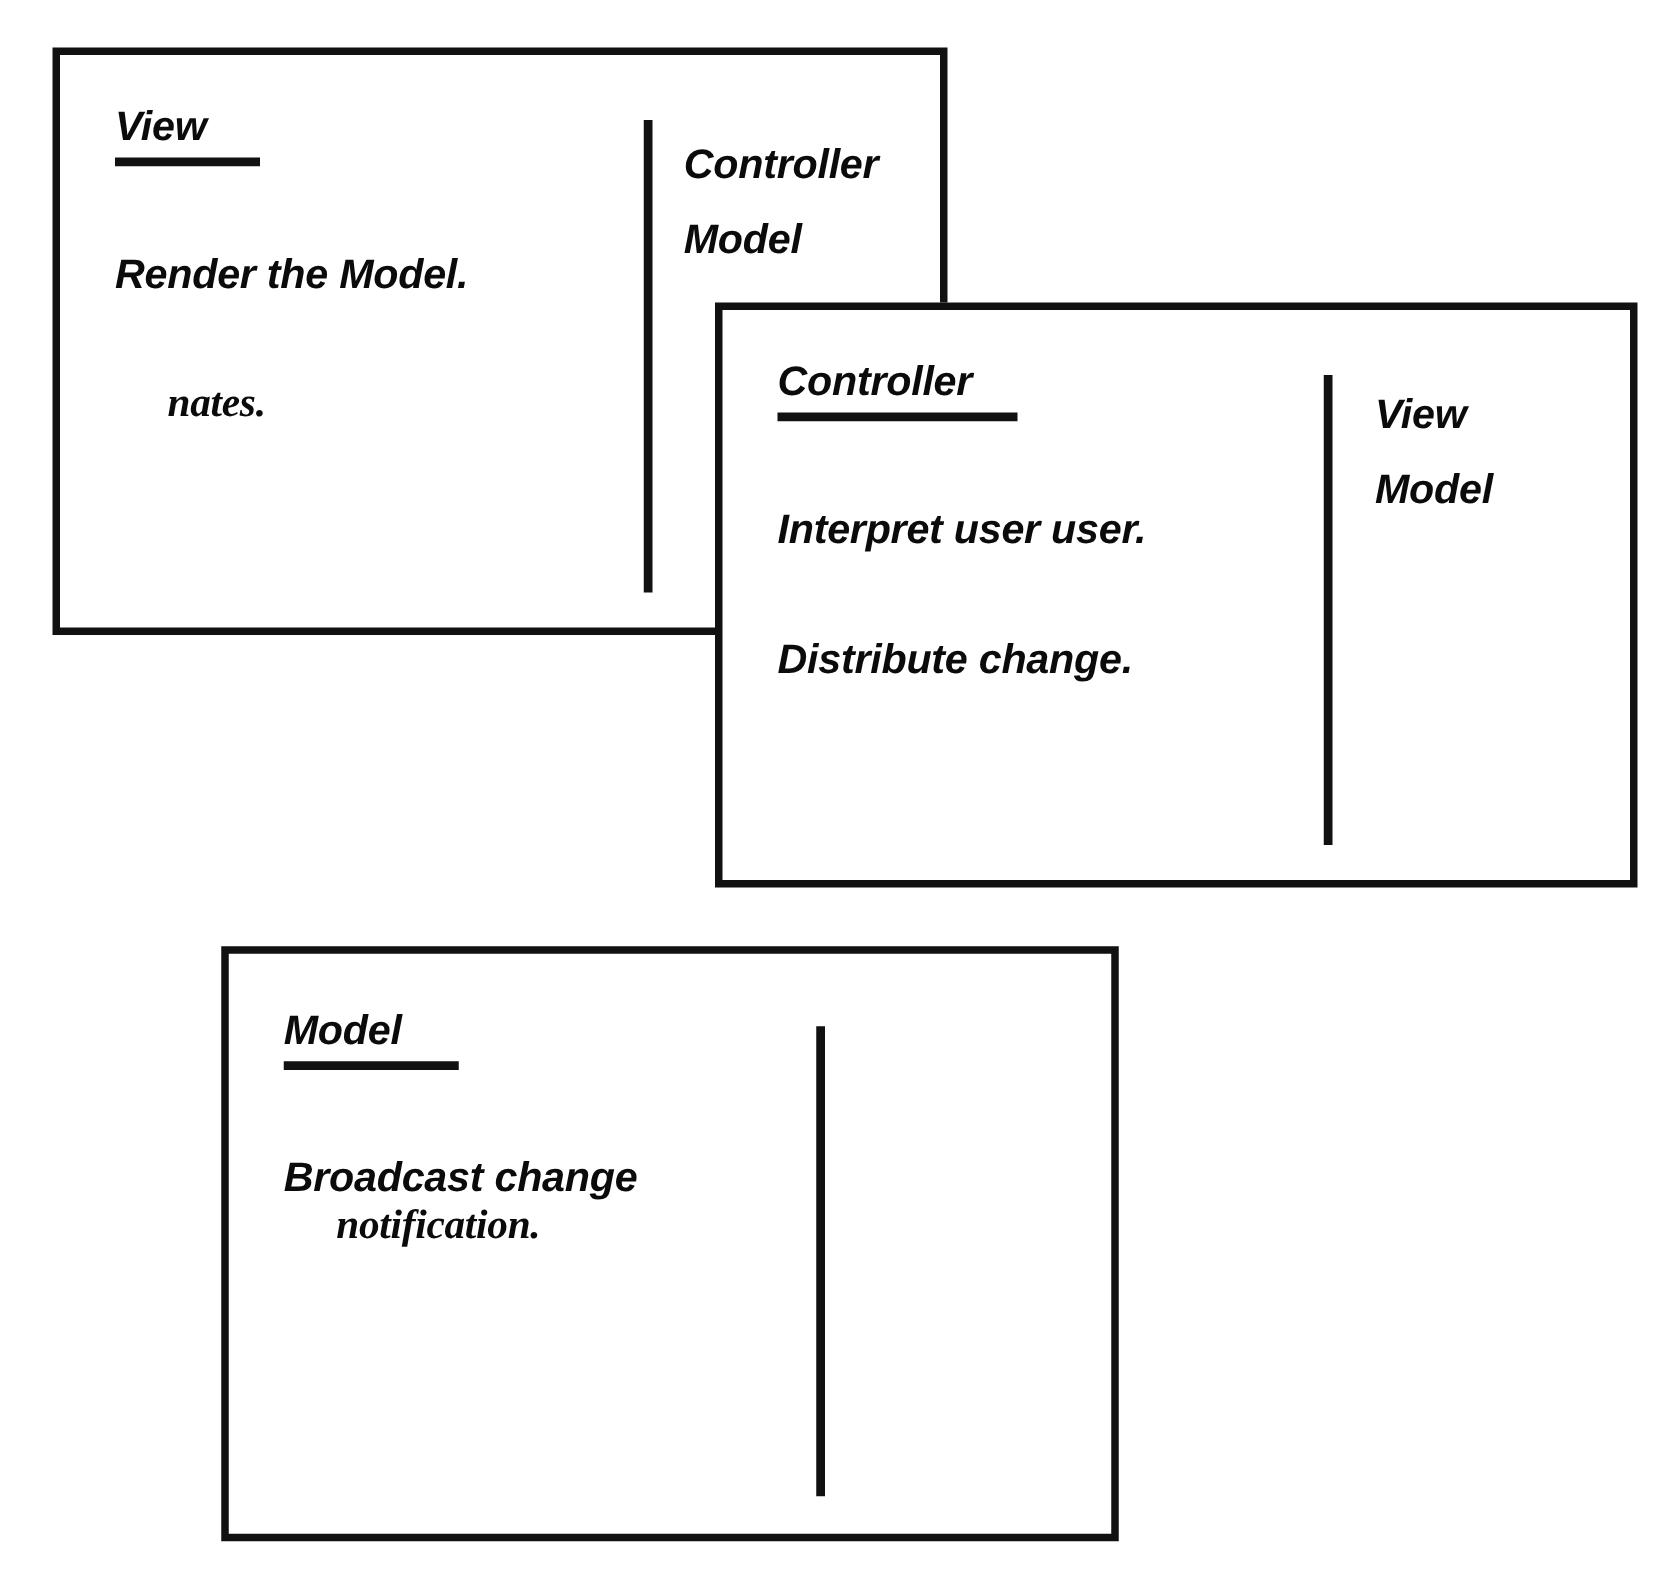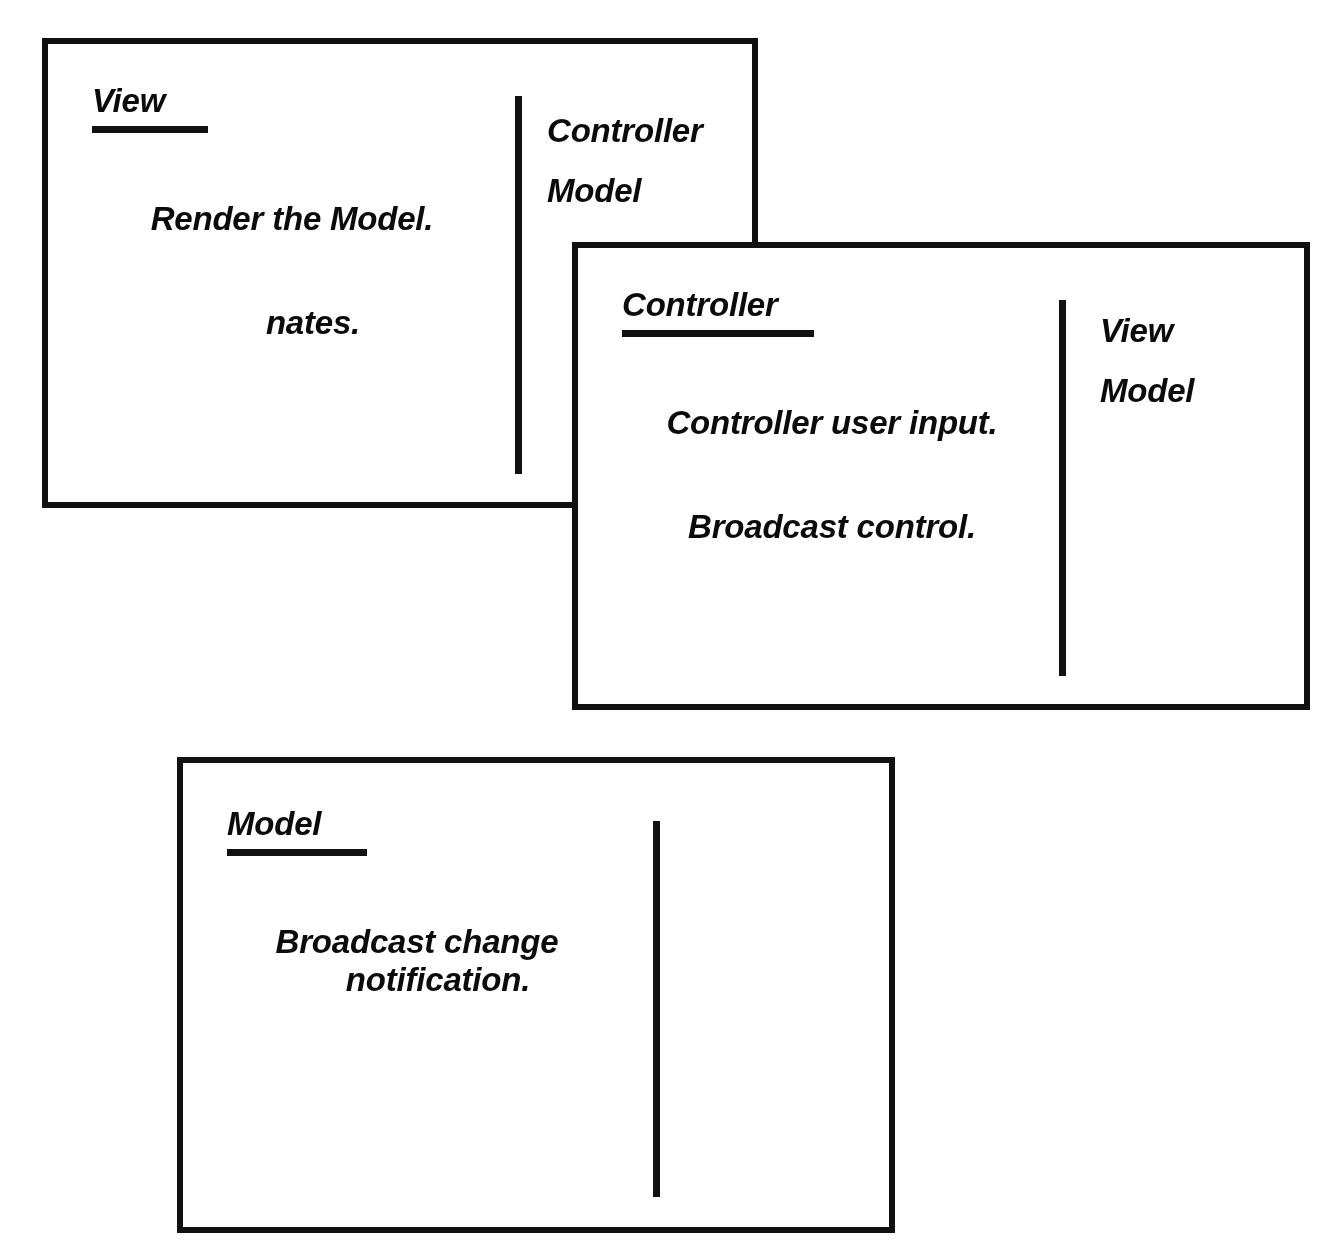--- a/index.html
+++ b/index.html
@@ -52,25 +52,25 @@
   }
   .resp-item {
     font-style: italic;
     font-weight: bold;
     font-size: 33px;
     letter-spacing: -0.2px;
     color: #0b0b0b;
     line-height: 1.17;
     margin-bottom: 27px;
     white-space: pre-line;
-    text-align: center;
   }
   .resp-item .cont {
     display: block;
     padding-left: 42px;
+    font-family: Liberation Serif, serif;
   }
 
   
   .divider {
     position: absolute;
     width: 7px;
     background: #111111;
   }
 
   
@@ -133,24 +133,24 @@
 
   </div>
 
   <div class="crc-card stack-front" id="card-controller">
 
     <div class="card-left">
       <div class="card-title">Controller</div>
       <div class="title-rule" style="width:192px;"></div>
       <div class="resp-list">
         <div class="resp-item">
-          <span>Controller user input.</span>
+          <span>Interpret user user.</span>
         </div>
         <div class="resp-item">
-          <span>Broadcast control.</span>
+          <span>Distribute change.</span>
         </div>
       </div>
     </div>
 
     <div class="divider"></div>
 
     <div class="card-right">
       <div class="collab-item">View</div>
       <div class="collab-item">Model</div>
     </div>

